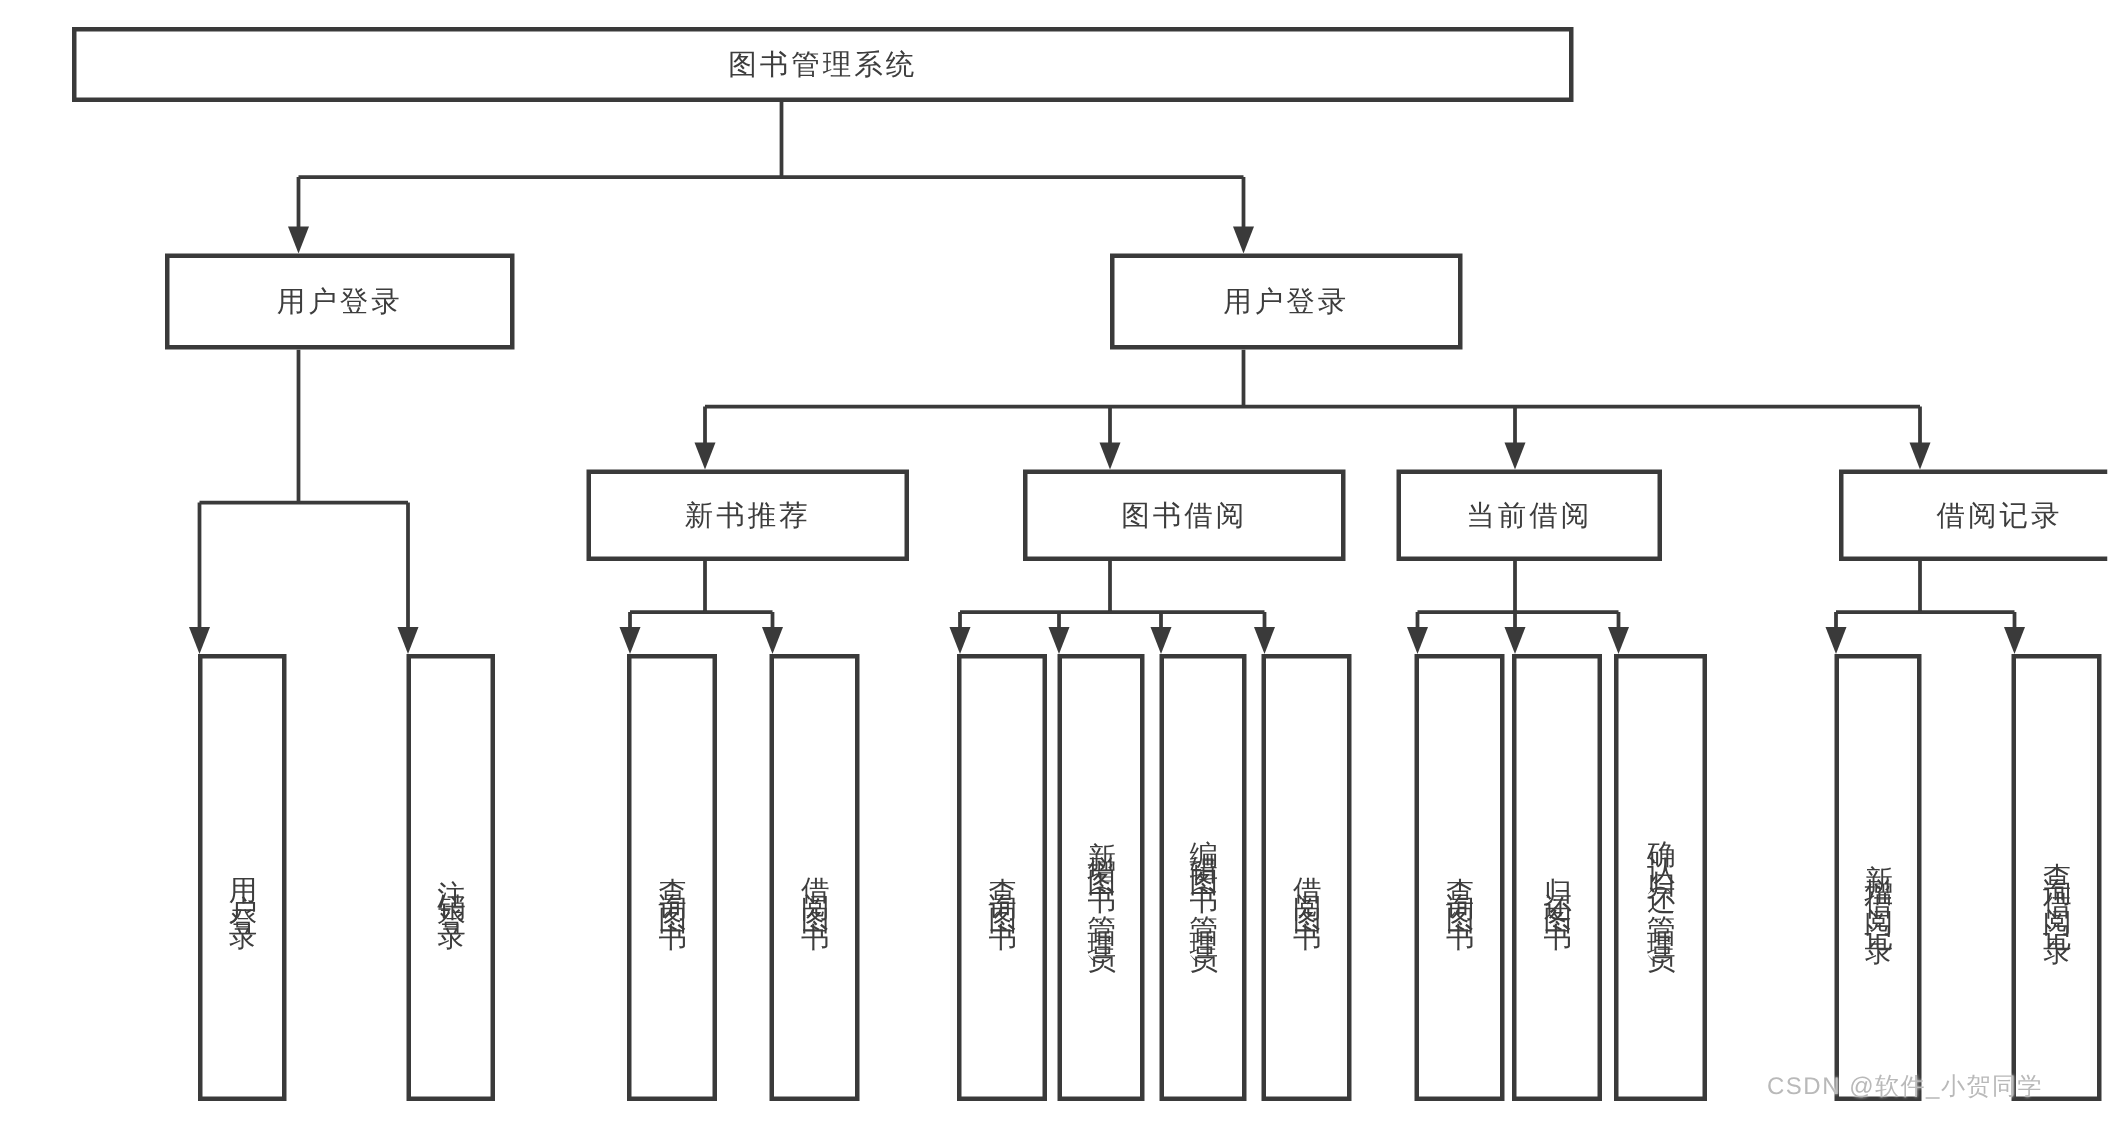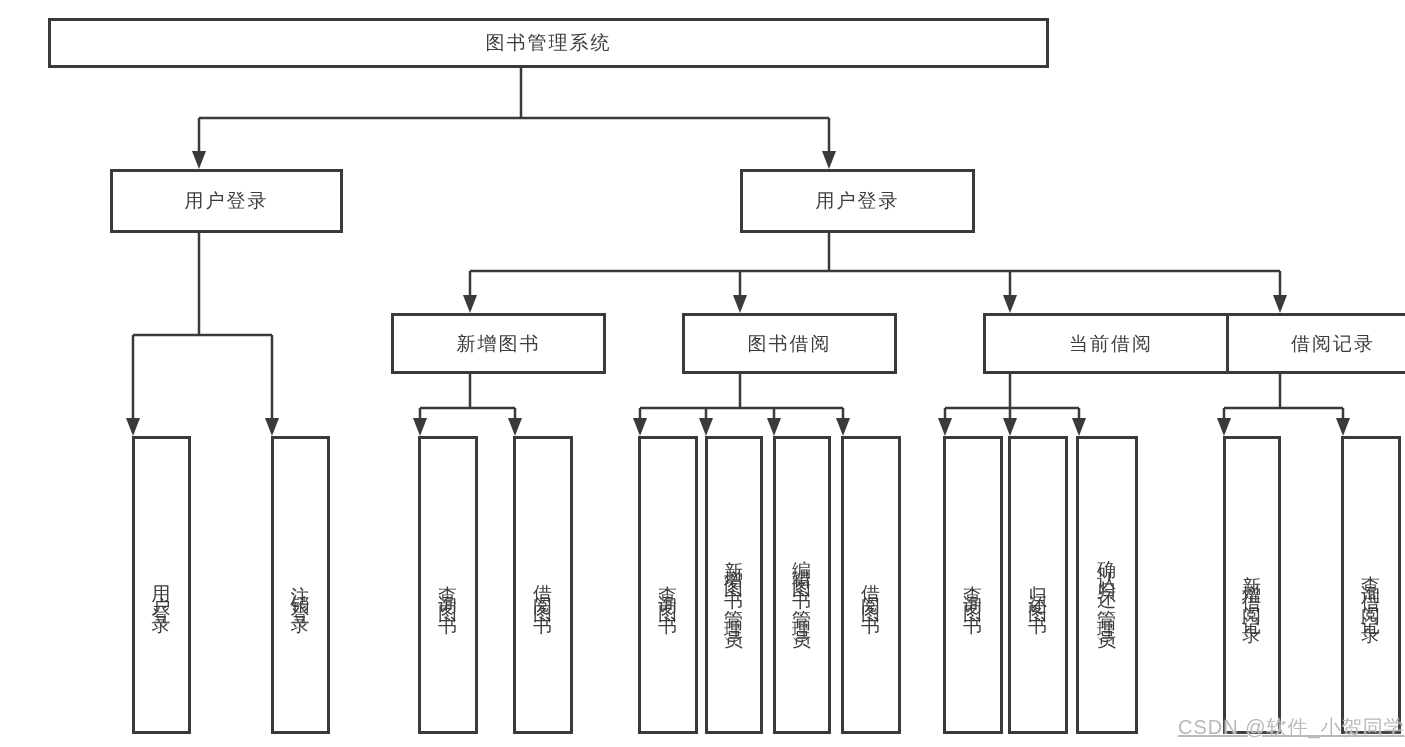--- a/index.html
+++ b/index.html
@@ -40,26 +40,25 @@
     font-size:19px;
     line-height:1;
     letter-spacing:10px;
     margin-bottom:-10px;
     color:var(--text);
   }
   .watermark{
     position:absolute;
     left:1178px;top:714px;
     z-index:3;
-    font-size:20px;
+    font-size:16px;
     color:var(--wm);
     letter-spacing:1px;
     white-space:nowrap;
     text-shadow:0 0 2px #ffffff;
-    text-decoration:underline;
   }
 </style>
 </head>
 <body>
 
 <div class="canvas">
 
   <svg class="connectors" width="1405" height="747">
     <path d="M521,68 V118
          M199,118 H829
@@ -121,26 +120,26 @@
   </div>
 
   <div class="node" style="left:82px;top:169px;width:233px;height:64px">
     <span class="hlabel">用户登录</span>
   </div>
   <div class="node" style="left:712px;top:169px;width:235px;height:64px">
     <span class="hlabel">用户登录</span>
   </div>
 
   <div class="node" style="left:363px;top:313px;width:215px;height:61px">
-    <span class="hlabel">新增图书</span>
+    <span class="hlabel">新书推荐</span>
   </div>
   <div class="node" style="left:654px;top:313px;width:215px;height:61px">
     <span class="hlabel">图书借阅</span>
   </div>
-  <div class="node" style="left:955px;top:313px;width:256px;height:61px">
+  <div class="node" style="left:903px;top:313px;width:177px;height:61px">
     <span class="hlabel">当前借阅</span>
   </div>
   <div class="node" style="left:1198px;top:313px;width:214px;height:61px">
     <span class="hlabel">借阅记录</span>
   </div>
 
   <div class="node" style="left:104px;top:436px;width:59px;height:298px">
     <span class="vlabel">用户登录</span>
   </div>
   <div class="node" style="left:243px;top:436px;width:59px;height:298px">

